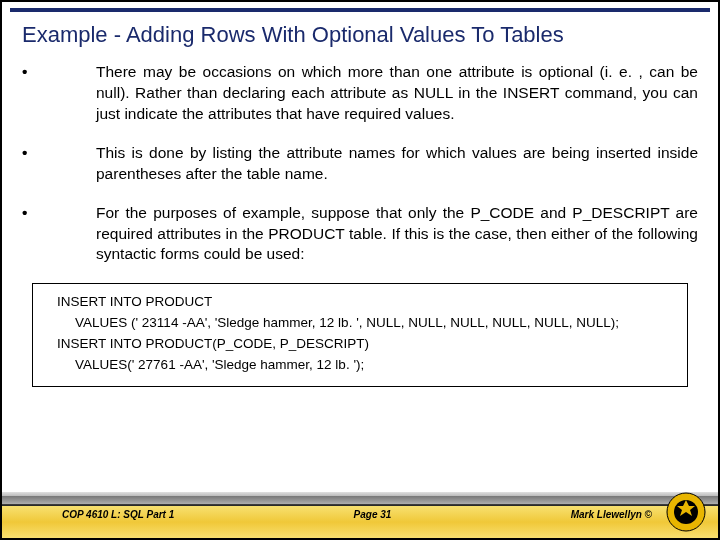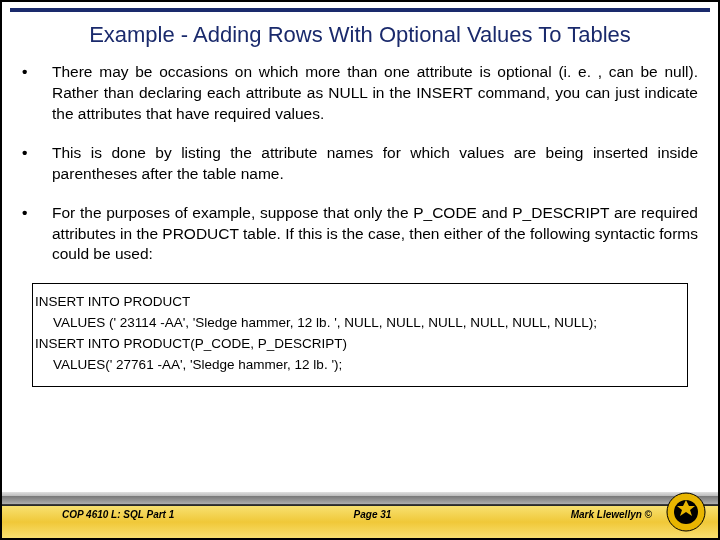--- a/index.html
+++ b/index.html
@@ -20,21 +20,21 @@
     flex-direction: column;
   }
   .top-rule {
     height: 4px;
     background: #1a2a6c;
     margin: 6px 8px 0 8px;
   }
   .title {
     color: #1a2a6c;
     font-size: 22px;
-    text-align: center;
+    text-align: left;
     padding: 10px 20px 14px 20px;
     font-weight: normal;
   }
   .content {
     flex: 1;
     padding: 0 20px;
   }
   .bullet {
     display: flex;
     margin-bottom: 18px;
@@ -43,26 +43,27 @@
     color: #000;
   }
   .bullet .dot {
     width: 30px;
     flex-shrink: 0;
     font-weight: bold;
   }
   .bullet .txt {
     flex: 1;
     text-align: justify;
+    margin-left: 44px;
   }
   .code-box {
     border: 1.5px solid #000;
     background: #fff;
     margin: 4px 10px 0 10px;
-    padding: 8px 10px 10px 2px;
+    padding: 8px 10px 10px 24px;
     font-size: 13.5px;
     line-height: 1.55;
     font-family: Arial, Helvetica, sans-serif;
   }
   .code-box .ind {
     padding-left: 18px;
   }
   .footer {
     height: 48px;
     position: relative;

